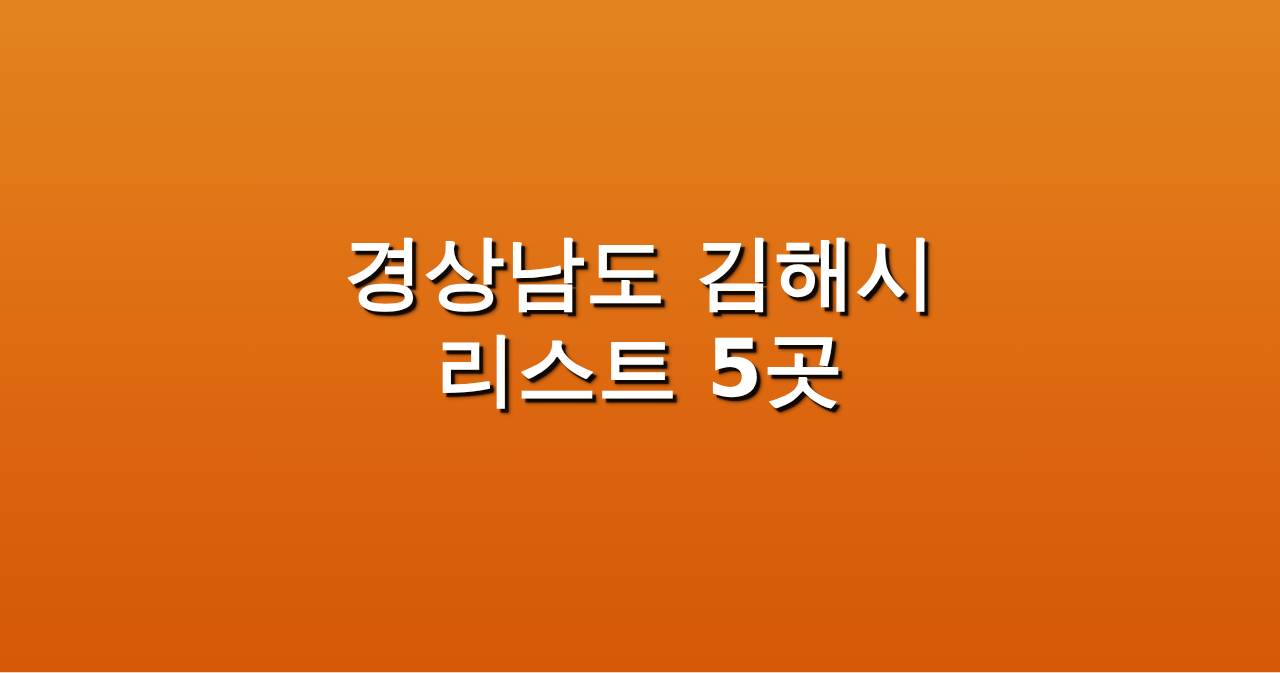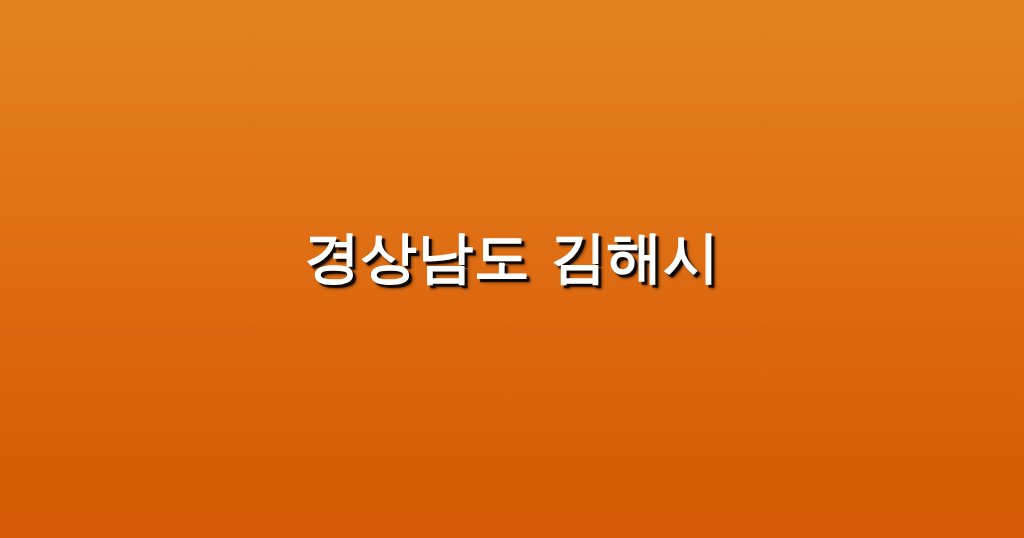--- a/index.html
+++ b/index.html
@@ -38,21 +38,21 @@
   .headline {
     position: relative;
     margin: 0;
     padding: 0 24px;
     width: 100%;
     box-sizing: border-box;
     text-align: center;
     color: #ffffff;
     font-family: "DejaVu Sans", "Liberation Sans", sans-serif;
     font-weight: 700;
-    font-size: 56px;
+    font-size: 64px;
     line-height: 78px;
     letter-spacing: 0.5px;
     white-space: normal;
     text-shadow:
         3px 3px 1px rgba(0, 0, 0, 0.88),
         4px 4px 3px rgba(0, 0, 0, 0.42);
     
     transform: translateY(-12px);
   }
 
@@ -60,15 +60,16 @@
     display: block;
   }
 </style>
 </head>
 <body>
 
 <div class="banner">
 
   <h1 class="headline">
     <span class="headline-line">경상남도 김해시</span>
+    <span class="headline-line">리스트 5곳</span>
   </h1>
 
 </div>
 
 </body></html>

